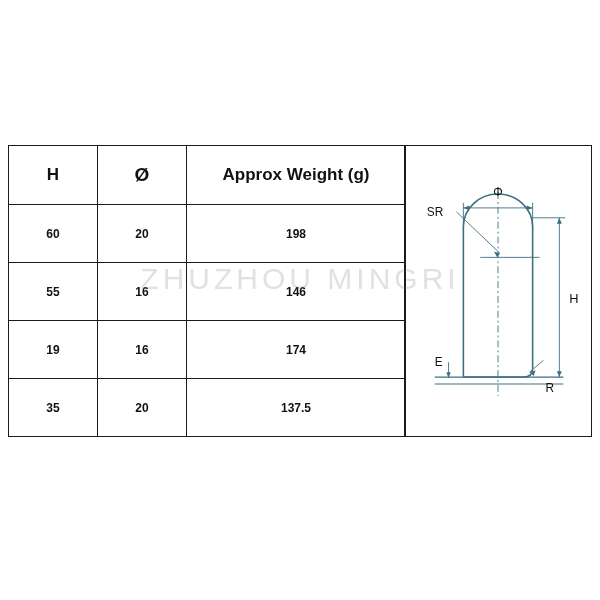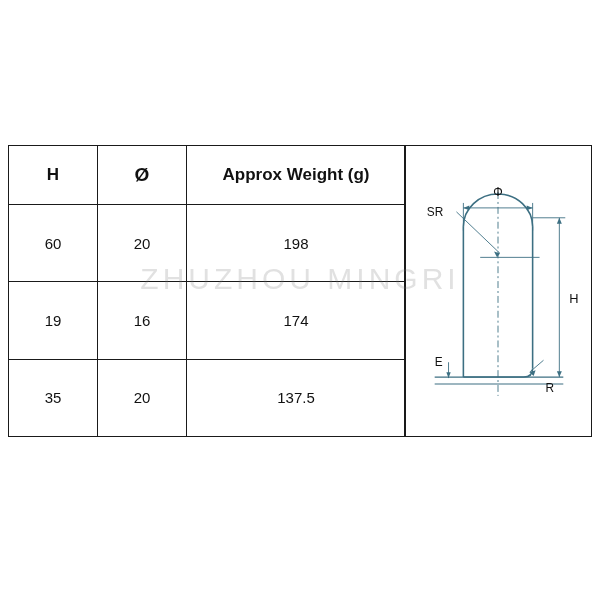--- a/index.html
+++ b/index.html
@@ -39,22 +39,22 @@
   .spec-table thead th {
     height: 56px;
     font-size: 17px;
     font-weight: bold;
   }
   .spec-table thead th.sym {
     font-size: 19px;
   }
   .spec-table tbody td {
     height: 46px;
-    font-size: 15px;
-    font-weight: normal;
+    font-size: 12px;
+    font-weight: bold;
     margin-top: 48px;
   }
   .col-h { width: 86px; }
   .col-d { width: 86px; }
   .col-w { width: 216px; }
 
   .diagram-box {
     position: absolute;
     left: 396px;
     top: 0;
@@ -95,20 +95,25 @@
         <th class="col-h">H</th>
         <th class="col-d sym">Ø</th>
         <th class="col-w">Approx Weight (g)</th>
       </tr>
     </thead>
     <tbody>
       <tr>
         <td>60</td>
         <td>20</td>
         <td>198</td>
+      </tr>
+      <tr>
+        <td>55</td>
+        <td>16</td>
+        <td>146</td>
       </tr>
       <tr>
         <td>19</td>
         <td>16</td>
         <td>174</td>
       </tr>
       <tr>
         <td>35</td>
         <td>20</td>
         <td>137.5</td>

